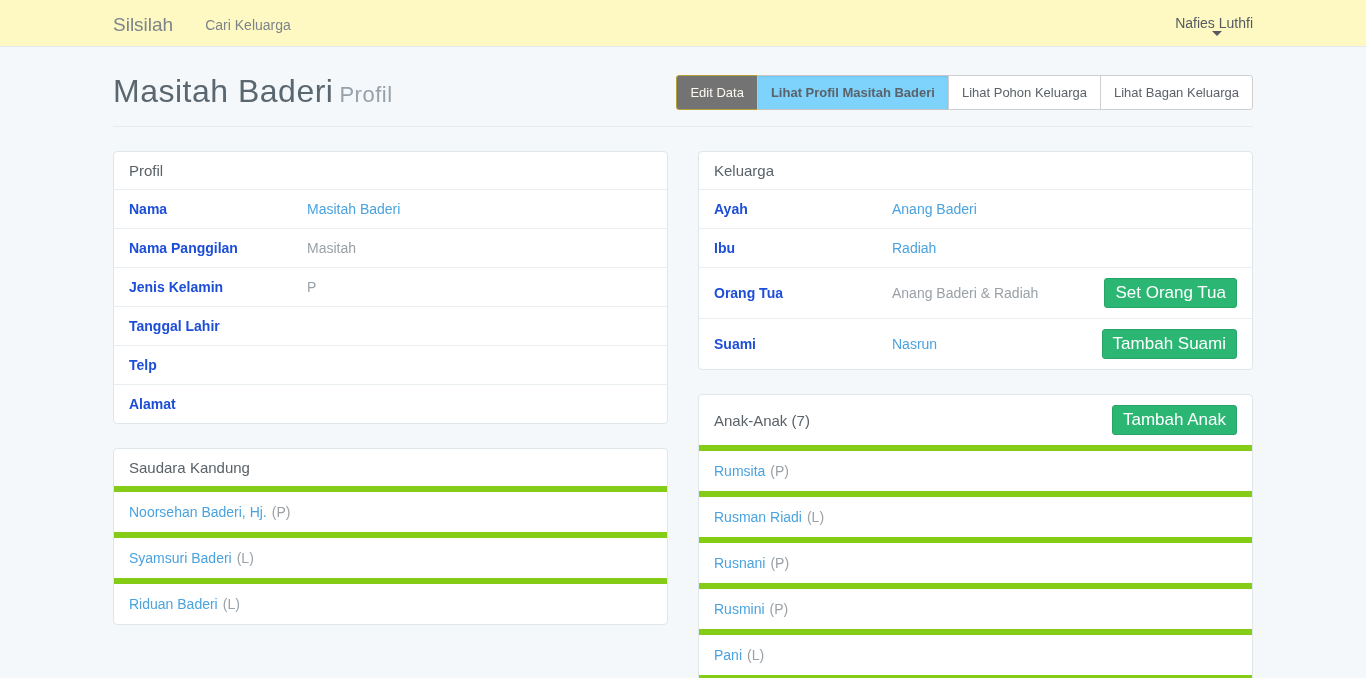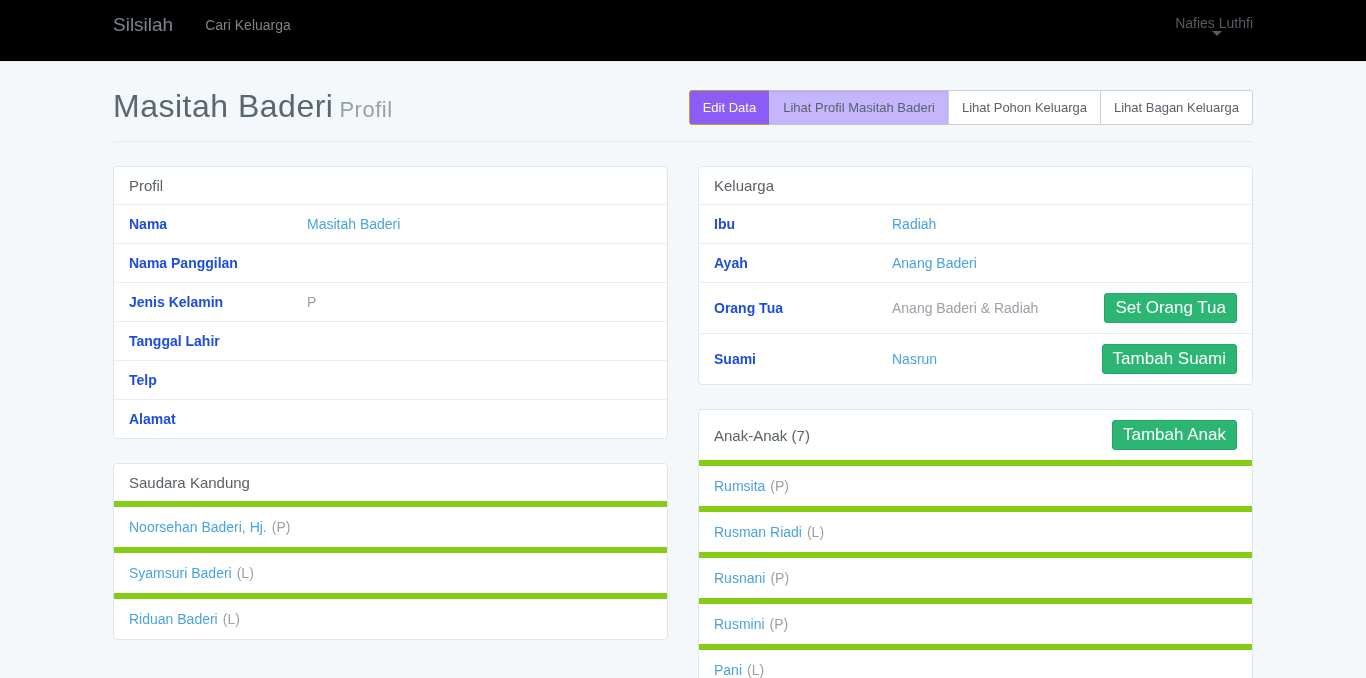--- a/index.html
+++ b/index.html
@@ -7,21 +7,21 @@
   body {
     font-family:"Liberation Sans","DejaVu Sans",sans-serif;
     background:#f4f8fa;
     color:#5a6268;
     font-size:14px;
   }
   a { text-decoration:none; }
 
   
   .navbar {
-    height:62px; background:#000000; border-bottom:1px solid #e4e9ec;
+    height:47px; background:#fef9c3; border-bottom:1px solid #e4e9ec;
     width:100%;
   }
   .container { width:1170px; margin:0 auto; padding:0 15px; }
   .navbar .container { display:flex; align-items:center; height:50px; }
   .brand { font-size:19px; color:#7d848a; margin-right:32px; cursor:pointer; }
   .nav-link { font-size:14px; color:#7d848a; cursor:pointer; }
   .navbar-right { margin-left:auto; display:flex; align-items:center; }
   .user-dropdown { font-size:14px; color:#555b61; cursor:pointer; display:flex; align-items:center;flex-direction:column; }
   .caret {
     display:inline-block; margin-left:6px; width:0; height:0;
@@ -39,22 +39,22 @@
   
   .btn-group { margin-left:auto; display:flex; margin-top:2px; }
   .btn {
     font-size:13px; padding:8px 13px; background:#fff; color:#5b6269;
     border:1px solid #cfcfcf; cursor:pointer; white-space:nowrap;
     font-family:inherit; line-height:17px;
   }
   .btn + .btn { margin-left:-1px; }
   .btn:first-child { border-radius:3px 0 0 3px; }
   .btn:last-child { border-radius:0 3px 3px 0; }
-  .btn-gold { background:#8b5cf6; border-color:#b5a03c; color:#fdfaf0; }
-  .btn-active { background:#c4b5fd; border-color:#c6c6c6; box-shadow:inset 0 1px 2px rgba(0,0,0,.08); }
+  .btn-gold { background:#737373; border-color:#b5a03c; color:#fdfaf0; }
+  .btn-active { background:#7dd3fc; border-color:#c6c6c6; box-shadow:inset 0 1px 2px rgba(0,0,0,.08);font-weight:bold; }
 
   
   .columns { display:flex; gap:30px; align-items:flex-start; }
   .col { width:555px; flex:0 0 555px; }
 
   
   .panel {
     background:#fff; border:1px solid #dfe6ea; border-radius:4px;
     margin-bottom:24px; overflow:hidden;
   }
@@ -121,20 +121,21 @@
     <div class="col">
 
       <div class="panel">
         <div class="panel-heading">Profil</div>
         <div class="panel-row">
           <div class="row-label">Nama</div>
           <div class="row-value"><a class="person-link">Masitah Baderi</a></div>
         </div>
         <div class="panel-row">
           <div class="row-label">Nama Panggilan</div>
+          <div class="row-value">Masitah</div>
         </div>
         <div class="panel-row">
           <div class="row-label">Jenis Kelamin</div>
           <div class="row-value">P</div>
         </div>
         <div class="panel-row">
           <div class="row-label">Tanggal Lahir</div>
           <div class="row-value"></div>
         </div>
         <div class="panel-row">
@@ -163,26 +164,26 @@
         </div>
       </div>
 
     </div>
 
     <div class="col">
 
       <div class="panel">
         <div class="panel-heading">Keluarga</div>
         <div class="panel-row">
+          <div class="row-label">Ayah</div>
+          <div class="row-value"><a class="person-link">Anang Baderi</a></div>
+        </div>
+        <div class="panel-row">
           <div class="row-label">Ibu</div>
           <div class="row-value"><a class="person-link">Radiah</a></div>
-        </div>
-        <div class="panel-row">
-          <div class="row-label">Ayah</div>
-          <div class="row-value"><a class="person-link">Anang Baderi</a></div>
         </div>
         <div class="panel-row row-with-btn">
           <div class="row-label">Orang Tua</div>
           <div class="row-value">Anang Baderi &amp; Radiah</div>
           <button class="btn-green">Set Orang Tua</button>
         </div>
         <div class="panel-row row-with-btn" style="min-height:48px;">
           <div class="row-label">Suami</div>
           <div class="row-value"><a class="person-link">Nasrun</a></div>
           <button class="btn-green">Tambah Suami</button>

